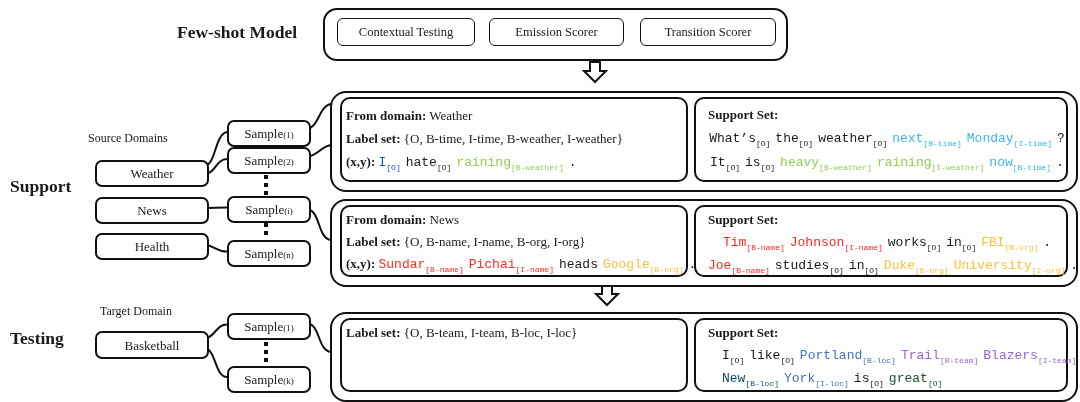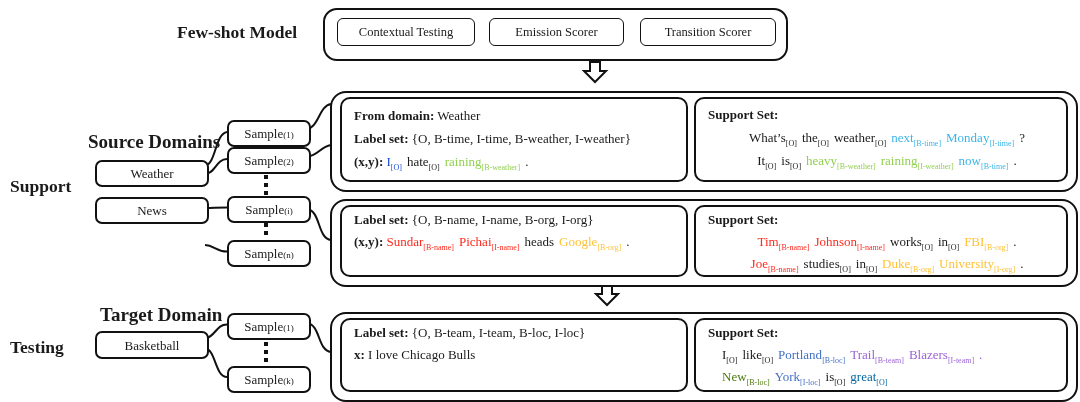--- a/index.html
+++ b/index.html
@@ -2,39 +2,39 @@
 <html><head>
 <meta charset="utf-8">
 <style>
   html,body{margin:0;padding:0;background:#ffffff;}
   #canvas{
     position:relative; width:1080px; height:402px; background:#ffffff;
     font-family:"Liberation Serif","DejaVu Serif",serif; color:#1a1a1a; overflow:hidden;
   }
   .abs{position:absolute;}
   .lbl-xl{font-weight:bold; font-size:17.5px;}
-  .lbl-lg{font-weight:bold; font-size:19px;}
+  .lbl-lg{font-weight:normal; font-size:12px;}
   .box{
     position:absolute; border:2px solid #111; border-radius:7px; background:#fff;
     display:flex; align-items:center; justify-content:center; font-size:13px; line-height:1;
   }
   .box sub{font-size:9px; line-height:1; transform:translateY(2px);}
   .outer-round{position:absolute; border:2.3px solid #111; border-radius:16px; background:#fff;}
   .inner-round{position:absolute; border:2px solid #111; border-radius:10px; background:#fff; box-sizing:border-box;}
   .comp-box{
     position:absolute; border:1.8px solid #111; border-radius:6px; background:#fff;
     display:flex; align-items:center; justify-content:center; font-size:12.5px;
   }
-  .row-content{padding:5px 0 0 12px; font-size:13px; line-height:23px; white-space:nowrap;}
+  .row-content{padding:5px 0 0 4px; font-size:13px; line-height:23px; white-space:nowrap;}
   .row-content.tight{padding-top:2px; line-height:22px;}
   .support-content{padding:4px 0 0 12px; font-size:13px; line-height:23px; white-space:nowrap;}
   .support-content.tight{padding-top:2px; line-height:22px;}
   .support-line{padding-left:14px;}
   .support-line.centered{text-align:center; padding-left:0;}
-  .tok{margin-right:5px;}
+  .tok{margin-right:5px;font-family:Liberation Mono, monospace;}
   .tok:last-child{margin-right:0;}
   sub.tag{font-size:8px; letter-spacing:0; line-height:1;}
   .dots{position:absolute; display:flex; flex-direction:column; gap:4px; align-items:center;}
   .dots .dot{width:4px; height:4px; background:#111;}
   svg.overlay{position:absolute; left:0; top:0; pointer-events:none;}
 </style>
 </head>
 <body>
 
 <div id="canvas">
@@ -75,20 +75,23 @@
 
   <div class="abs lbl-xl" style="left:10px; top:176px;">Support</div>
   <div class="abs lbl-lg" style="left:88px; top:131px;">Source Domains</div>
 
   <div class="box" style="left:95px; top:160px; width:110px; height:23px;">
     <span>Weather</span>
   </div>
   <div class="box" style="left:95px; top:197px; width:110px; height:23px;">
     <span>News</span>
   </div>
+  <div class="box" style="left:95px; top:233px; width:110px; height:23px;">
+    <span>Health</span>
+  </div>
 
   <div class="box" style="left:227px; top:120px; width:80px; height:23px;">
     <span>Sample</span>
       <sub>(1)</sub>
   </div>
   <div class="box" style="left:227px; top:147px; width:80px; height:23px;">
     <span>Sample</span>
       <sub>(2)</sub>
   </div>
   <div class="dots" style="left:264px; top:175px;">
@@ -121,33 +124,34 @@
     <div class="support-content">
       <div><b>Support Set:</b></div>
       <div class="support-line centered"><span class="tok" style="color: rgb(26, 26, 26);">What’s<sub class="tag">[O]</sub></span><span class="tok" style="color: rgb(26, 26, 26);">the<sub class="tag">[O]</sub></span><span class="tok" style="color: rgb(26, 26, 26);">weather<sub class="tag">[O]</sub></span><span class="tok" style="color: rgb(59, 182, 232);">next<sub class="tag">[B-time]</sub></span><span class="tok" style="color: rgb(59, 182, 232);">Monday<sub class="tag">[I-time]</sub></span><span class="tok" style="color: rgb(26, 26, 26);">?</span></div>
       <div class="support-line centered"><span class="tok" style="color: rgb(26, 26, 26);">It<sub class="tag">[O]</sub></span><span class="tok" style="color: rgb(26, 26, 26);">is<sub class="tag">[O]</sub></span><span class="tok" style="color: rgb(146, 208, 80);">heavy<sub class="tag">[B-weather]</sub></span><span class="tok" style="color: rgb(146, 208, 80);">raining<sub class="tag">[I-weather]</sub></span><span class="tok" style="color: rgb(59, 182, 232);">now<sub class="tag">[B-time]</sub></span><span class="tok" style="color: rgb(26, 26, 26);">.</span></div>
     </div>
   </div>
 
   <div class="outer-round" style="left:330px; top:199px; width:744px; height:84px;"></div>
   <div class="inner-round" style="left:340px; top:205px; width:348px; height:72px;">
     <div class="row-content tight">
+      <div><b>From domain:</b> <span>News</span></div>
       <div><b>Label set:</b> <span>{O, B-name, I-name, B-org, I-org}</span></div>
       <div><b>(x,y):</b> <span><span class="tok" style="color: rgb(255, 42, 30);">Sundar<sub class="tag">[B-name]</sub></span><span class="tok" style="color: rgb(255, 42, 30);">Pichai<sub class="tag">[I-name]</sub></span><span class="tok" style="color: rgb(26, 26, 26);">heads</span><span class="tok" style="color: rgb(255, 194, 52);">Google<sub class="tag">[B-org]</sub></span><span class="tok" style="color: rgb(26, 26, 26);">.</span></span></div>
     </div>
   </div>
   <div class="inner-round" style="left:694px; top:205px; width:374px; height:72px;">
     <div class="support-content tight">
       <div><b>Support Set:</b></div>
       <div class="support-line centered"><span class="tok" style="color: rgb(255, 42, 30);">Tim<sub class="tag">[B-name]</sub></span><span class="tok" style="color: rgb(255, 42, 30);">Johnson<sub class="tag">[I-name]</sub></span><span class="tok" style="color: rgb(26, 26, 26);">works<sub class="tag">[O]</sub></span><span class="tok" style="color: rgb(26, 26, 26);">in<sub class="tag">[O]</sub></span><span class="tok" style="color: rgb(255, 194, 52);">FBI<sub class="tag">[B-org]</sub></span><span class="tok" style="color: rgb(26, 26, 26);">.</span></div>
       <div class="support-line centered"><span class="tok" style="color: rgb(255, 42, 30);">Joe<sub class="tag">[B-name]</sub></span><span class="tok" style="color: rgb(26, 26, 26);">studies<sub class="tag">[O]</sub></span><span class="tok" style="color: rgb(26, 26, 26);">in<sub class="tag">[O]</sub></span><span class="tok" style="color: rgb(255, 194, 52);">Duke<sub class="tag">[B-org]</sub></span><span class="tok" style="color: rgb(255, 194, 52);">University<sub class="tag">[I-org]</sub></span><span class="tok" style="color: rgb(26, 26, 26);">.</span></div>
     </div>
   </div>
 
-  <div class="abs lbl-xl" style="left:10px; top:337px;">Testing</div>
+  <div class="abs lbl-xl" style="left:10px; top:328px;">Testing</div>
   <div class="abs lbl-lg" style="left:100px; top:304px;">Target Domain</div>
   <div class="box" style="left:95px; top:331px; width:110px; height:24px;">
     <span>Basketball</span>
   </div>
   <div class="box" style="left:227px; top:313px; width:80px; height:23px;">
     <span>Sample</span>
       <sub>(1)</sub>
   </div>
   <div class="dots" style="left:264px; top:342px;">
     <div class="dot"></div>
@@ -156,24 +160,23 @@
   </div>
   <div class="box" style="left:227px; top:366px; width:80px; height:23px;">
     <span>Sample</span>
       <sub>(k)</sub>
   </div>
 
   <div class="outer-round" style="left:330px; top:312px; width:744px; height:86px;"></div>
   <div class="inner-round" style="left:340px; top:318px; width:348px; height:74px;">
     <div class="row-content tight">
       <div><b>Label set:</b> <span>{O, B-team, I-team, B-loc, I-loc}</span></div>
-      <div><b>x:</b> <span><span class="tok" style="color: rgb(26, 26, 26);">I love Chicago Bulls</span></span></div>
     </div>
   </div>
   <div class="inner-round" style="left:694px; top:318px; width:374px; height:74px;">
     <div class="support-content tight">
       <div><b>Support Set:</b></div>
       <div class="support-line"><span class="tok" style="color: rgb(26, 26, 26);">I<sub class="tag">[O]</sub></span><span class="tok" style="color: rgb(26, 26, 26);">like<sub class="tag">[O]</sub></span><span class="tok" style="color: rgb(68, 114, 196);">Portland<sub class="tag">[B-loc]</sub></span><span class="tok" style="color: rgb(155, 99, 214);">Trail<sub class="tag">[B-team]</sub></span><span class="tok" style="color: rgb(155, 99, 214);">Blazers<sub class="tag">[I-team]</sub></span><span class="tok" style="color: rgb(155, 99, 214);">.</span></div>
-      <div class="support-line"><span class="tok" style="color: #4d7c0f;">New<sub class="tag">[B-loc]</sub></span><span class="tok" style="color: rgb(68, 114, 196);">York<sub class="tag">[I-loc]</sub></span><span class="tok" style="color: rgb(26, 26, 26);">is<sub class="tag">[O]</sub></span><span class="tok" style="color: #0369a1;">great<sub class="tag">[O]</sub></span></div>
+      <div class="support-line"><span class="tok" style="color: #0c4a6e;">New<sub class="tag">[B-loc]</sub></span><span class="tok" style="color: rgb(68, 114, 196);">York<sub class="tag">[I-loc]</sub></span><span class="tok" style="color: rgb(26, 26, 26);">is<sub class="tag">[O]</sub></span><span class="tok" style="color: #14532d;">great<sub class="tag">[O]</sub></span></div>
     </div>
   </div>
 
 </div>
 
 </body></html>

